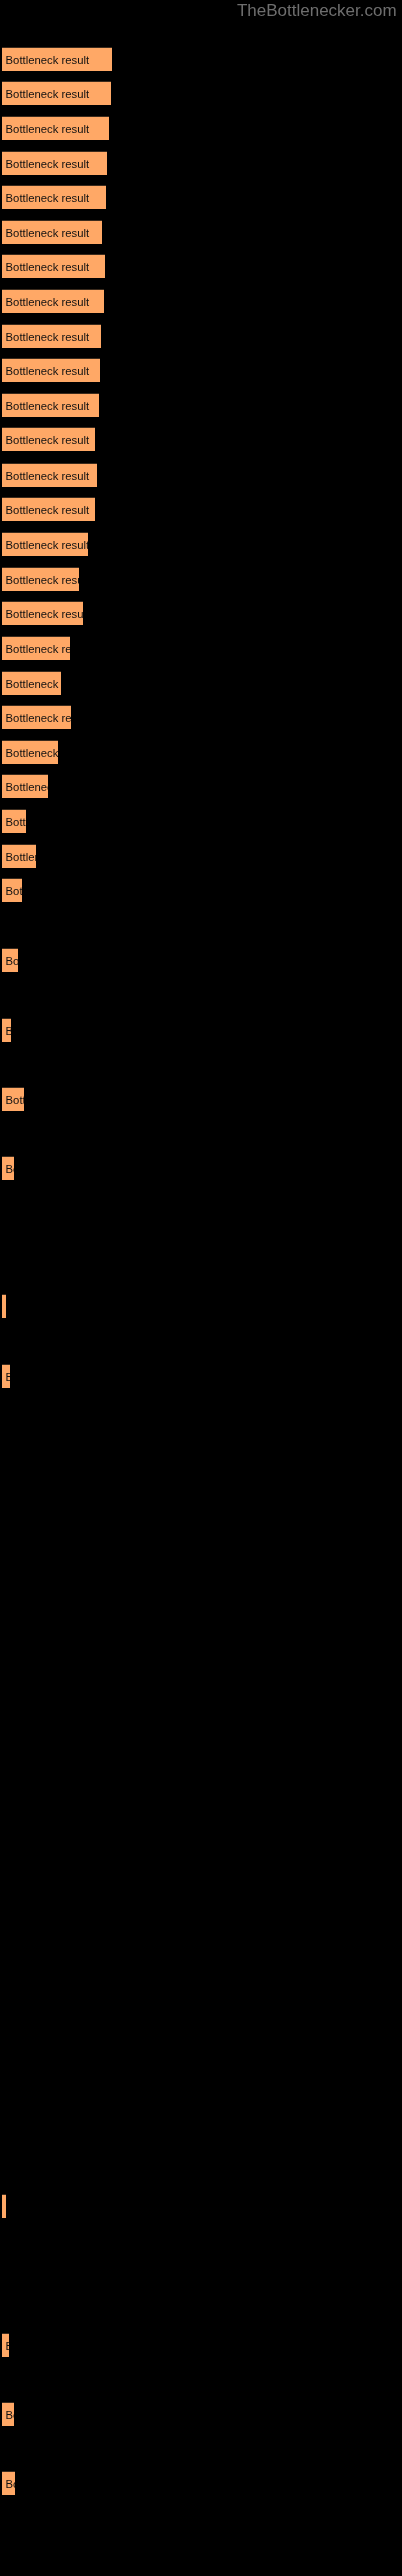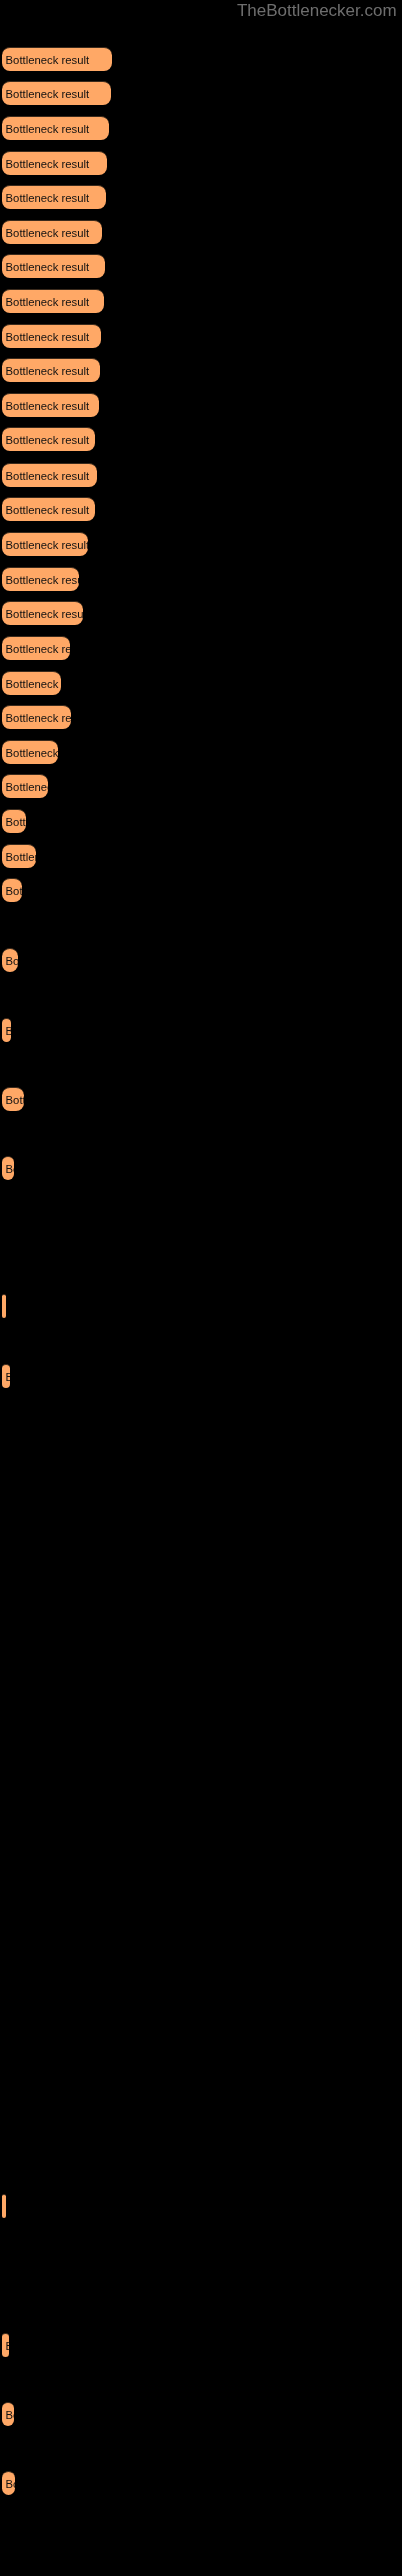--- a/index.html
+++ b/index.html
@@ -50,21 +50,20 @@
   .bar {
     position: absolute;
     left: 2.4px;
     top: 0px;
     height: 24px;
     background: #ffa866;
     border-top: 0.8px solid #3a2a1c;
     box-sizing: border-box;
     overflow: hidden;
     white-space: nowrap;
-    border-radius: 8px;
   }
   .bar-label {
     position: absolute;
     left: 3.2px;
     top: 50%;
     transform: translateY(-50%);
     color: #111111;
     font-size: 11.3px;
     line-height: 13px;
     font-family: "Liberation Sans", sans-serif;

